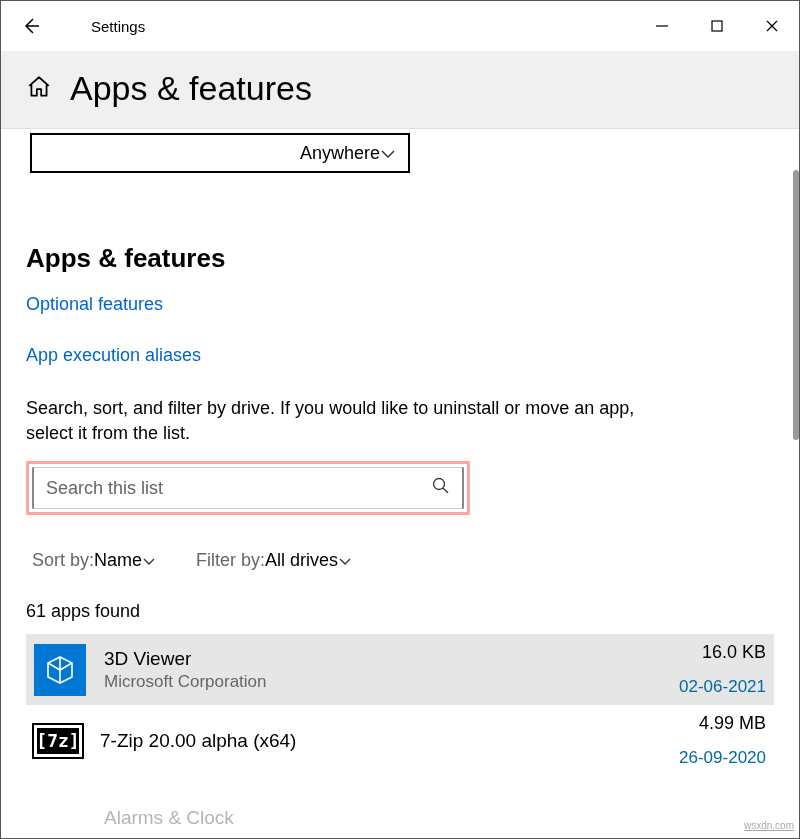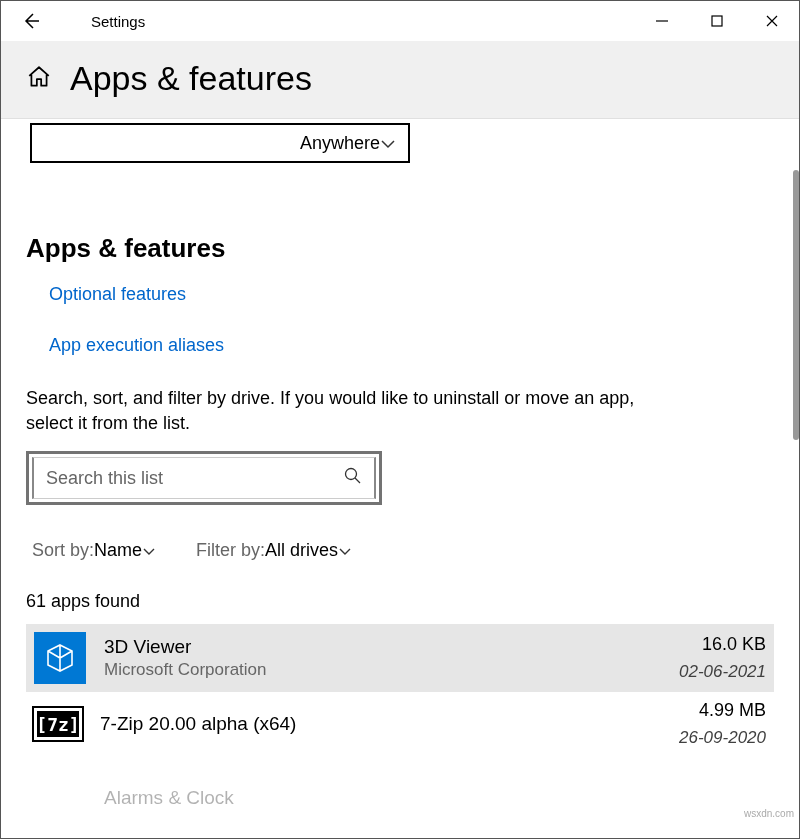--- a/index.html
+++ b/index.html
@@ -1,54 +1,54 @@
 <!DOCTYPE html>
 <html><head>
   <meta charset="utf-8">
   <style>
     * { box-sizing: border-box; margin: 0; padding: 0; }
     body { font-family: "Segoe UI", Arial, sans-serif; background: #fff; color: #000; width: 800px; height: 839px; overflow: hidden; position: relative; }
     .window { border: 1px solid #555; width: 800px; height: 839px; display: flex; flex-direction: column; }
-    .titlebar { display: flex; align-items: center; height: 40px; padding: 0 0 0 10px; }
+    .titlebar { display: flex; align-items: center; height: 50px; padding: 0 0 0 10px; }
     .back-btn { width: 40px; height: 40px; display: flex; align-items: center; justify-content: center; cursor: pointer; }
     .titlebar-title { font-size: 15px; margin-left: 40px; }
     .win-controls { margin-left: auto; display: flex; }
     .win-btn { width: 55px; height: 40px; display: flex; align-items: center; justify-content: center; cursor: pointer; font-size: 14px; }
     .header { background: #f0f0f0; padding: 18px 25px 20px 25px; display: flex; align-items: center; gap: 18px; border-bottom: 1px solid #e0e0e0; }
     .home-icon svg { width: 26px; height: 26px; }
     .page-title { font-size: 34px; font-weight: 400; }
     .content { padding: 0 25px 0 25px; overflow-y: auto; flex: 1; position: relative; }
     .scrollbar-thumb { position: absolute; right: 1px; top: 170px; width: 6px; height: 270px; background: #999; border-radius: 3px; }
     .dropdown { border: 2px solid #000000; padding: 6px 12px; display: flex; align-items: center; justify-content: flex-end; width: 380px; margin-top: 4px; margin-left: 4px; height: 40px; font-size: 18px; cursor: pointer; }
     .section-title { font-size: 26px; font-weight: 600; margin-top: 70px; margin-bottom: 20px; }
-    .link { color: #0066cc; font-size: 18px; margin-bottom: 30px; display: block; cursor: pointer; margin-left: 23px; }
+    .link { color: #0066cc; font-size: 18px; margin-bottom: 30px; display: block; cursor: pointer; }
     .help-text { font-size: 18px; line-height: 1.4; margin-bottom: 15px; margin-top: 8px; max-width: 650px; }
-    .search-wrap { border: 3px solid #737373; padding: 3px; width: 356px; }
+    .search-wrap { border: 3px solid #fca5a5; padding: 3px; width: 444px; }
     .search-box { border-left: 2px solid #888; border-right: 2px solid #888; border-top: 1px solid #ccc; border-bottom: 1px solid #ccc; height: 42px; display: flex; align-items: center; padding: 0 12px; }
     .search-input { border: none; outline: none; font-size: 18px; flex: 1; color: #666; font-family: inherit; }
     .search-input::placeholder { color: #666; }
     .search-icon { color: #333; }
     .filter-row { display: flex; gap: 40px; margin-top: 35px; padding-left: 6px; }
     .filter-item { display: flex; align-items: center; font-size: 18px; cursor: pointer; justify-content: center; }
     .filter-label { color: #666; }
     .filter-value { color: #000; }
     .count { font-size: 18px; margin-top: 30px; }
     .app-list { margin-top: 12px; }
     .app-item { display: flex; align-items: center; padding: 8px 8px; gap: 18px; }
     .app-item.selected { background: #e6e6e6; }
     .app-icon { width: 52px; height: 52px; display: flex; align-items: center; justify-content: center; flex-shrink: 0; }
     .app-icon.blue { background: #0078d4; }
     .app-icon.blackwhite { background: #000; border: 3px solid #fff; outline: 2px solid #000; width: 48px; height: 32px; color: #fff; font-weight: bold; font-size: 18px; font-family: monospace; display: flex; align-items: center; justify-content: center; }
     .app-info { flex: 1; }
     .app-name { font-size: 19px; }
     .app-publisher { font-size: 17px; color: #666; margin-top: 2px; }
     .app-meta { text-align: right; }
     .app-size { font-size: 18px; }
-    .app-date { font-size: 17px; color: #404040; margin-top: 7px; font-style: italic; }
-    .watermark { position: absolute; bottom: 20px; right: 6px; font-size: 10px; color: #aaa; }
+    .app-date { font-size: 17px; color: #0369a1; margin-top: 14px; }
+    .watermark { position: absolute; bottom: 8px; right: 6px; font-size: 10px; color: #aaa; text-decoration: underline; }
   </style>
 </head>
 <body>
 
 <div class="window">
   <div class="titlebar">
     <div class="back-btn">
       <svg width="20" height="20" viewBox="0 0 20 20">
           <path d="M12 3 L5 10 L12 17 M5 10 L18 10" stroke="#000" stroke-width="1.5" fill="none"></path>
         </svg>

